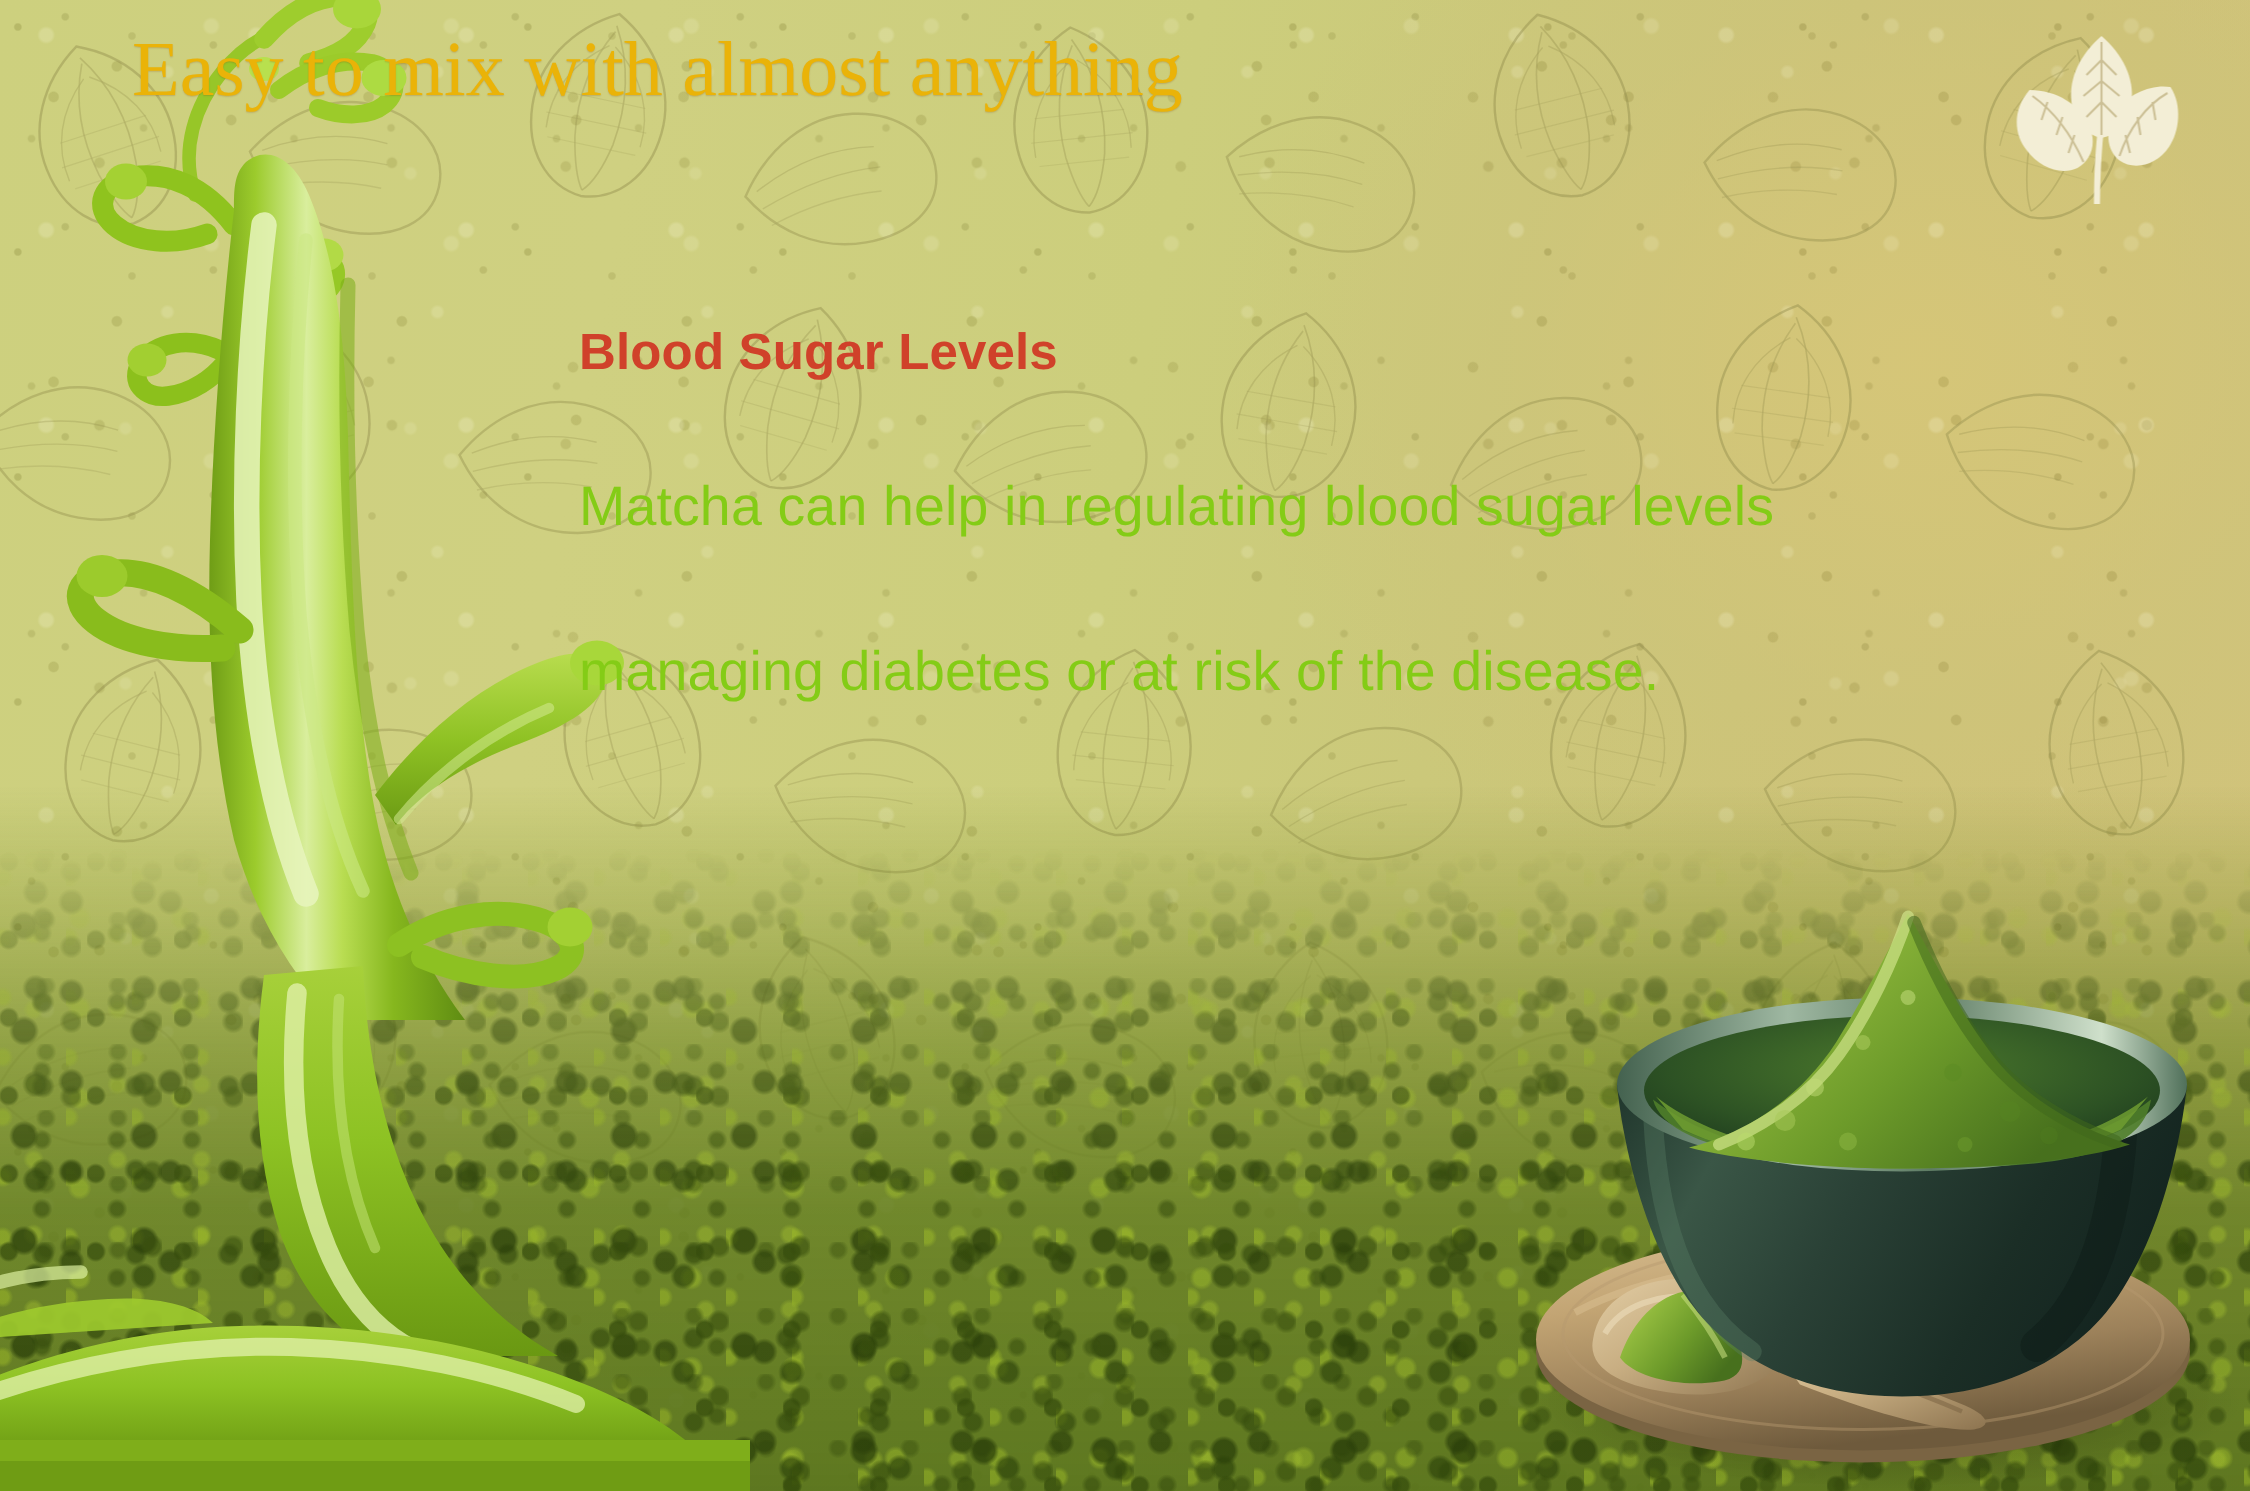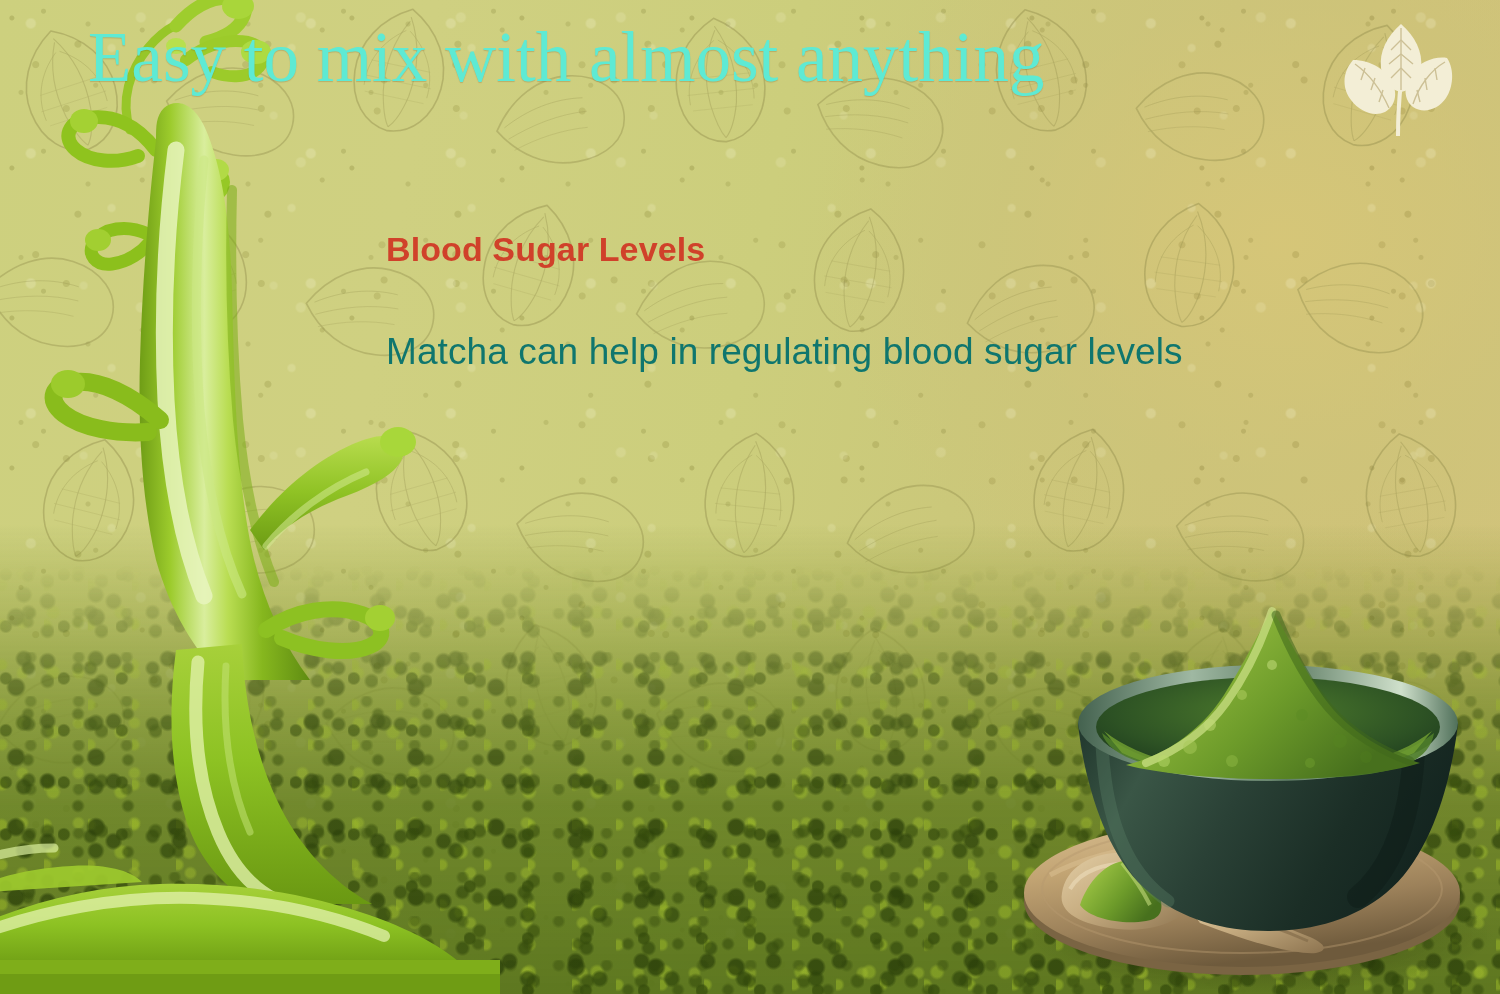--- a/index.html
+++ b/index.html
@@ -93,31 +93,31 @@
   .bowl svg{ width:100%; height:100%; display:block; }
 
   
   .logo{ position:absolute; left:1343px; top:12px; width:112px; height:125px; }
   .logo svg{ width:100%; height:100%; display:block; }
 
   
   .headline{
     position:absolute; left:88px; top:20px;
     font-family:"Liberation Serif", serif;
-    font-size:71px; font-weight:400; line-height:1.05;
-    color:#5eead4; white-space:nowrap;
+    font-size:52px; font-weight:400; line-height:1.05;
+    color:#eab308; white-space:nowrap;
     text-shadow:0 1px 1px rgba(120,60,20,.22);
   }
-  .body-block{ position:absolute; left:386px; top:230px; width:1060px; }
+  .body-block{ position:absolute; left:386px; top:216px; width:1060px; }
   .body-block .bullet-title{
     font-size:34px; font-weight:700; color:#d0412a;
     letter-spacing:.1px; margin-bottom:62px; white-space:nowrap;
   }
   .body-block .bullet-line{
-    font-size:37px; font-weight:400; color:#0f766e;
+    font-size:37px; font-weight:400; color:#84cc16;
     letter-spacing:.1px; margin-bottom:68px; white-space:nowrap;
   }
   .body-block .bullet-line:last-child{ margin-bottom:0; }
 </style>
 </head>
 <body>
 
 <div class="slide">
 
   <div class="bg-base"></div>
@@ -412,15 +412,16 @@
         <path d="M92 56 L94 68 M82 66 L84 78 M74 78 L77 90"></path>
       </g>
     </svg>
   </div>
 
   <h1 class="headline">Easy to mix with almost anything</h1>
 
   <div class="body-block">
     <div class="bullet-title">Blood Sugar Levels</div>
     <div class="bullet-line">Matcha can help in regulating blood sugar levels</div>
+    <div class="bullet-line">managing diabetes or at risk of the disease.</div>
   </div>
 
 </div>
 
 </body></html>

